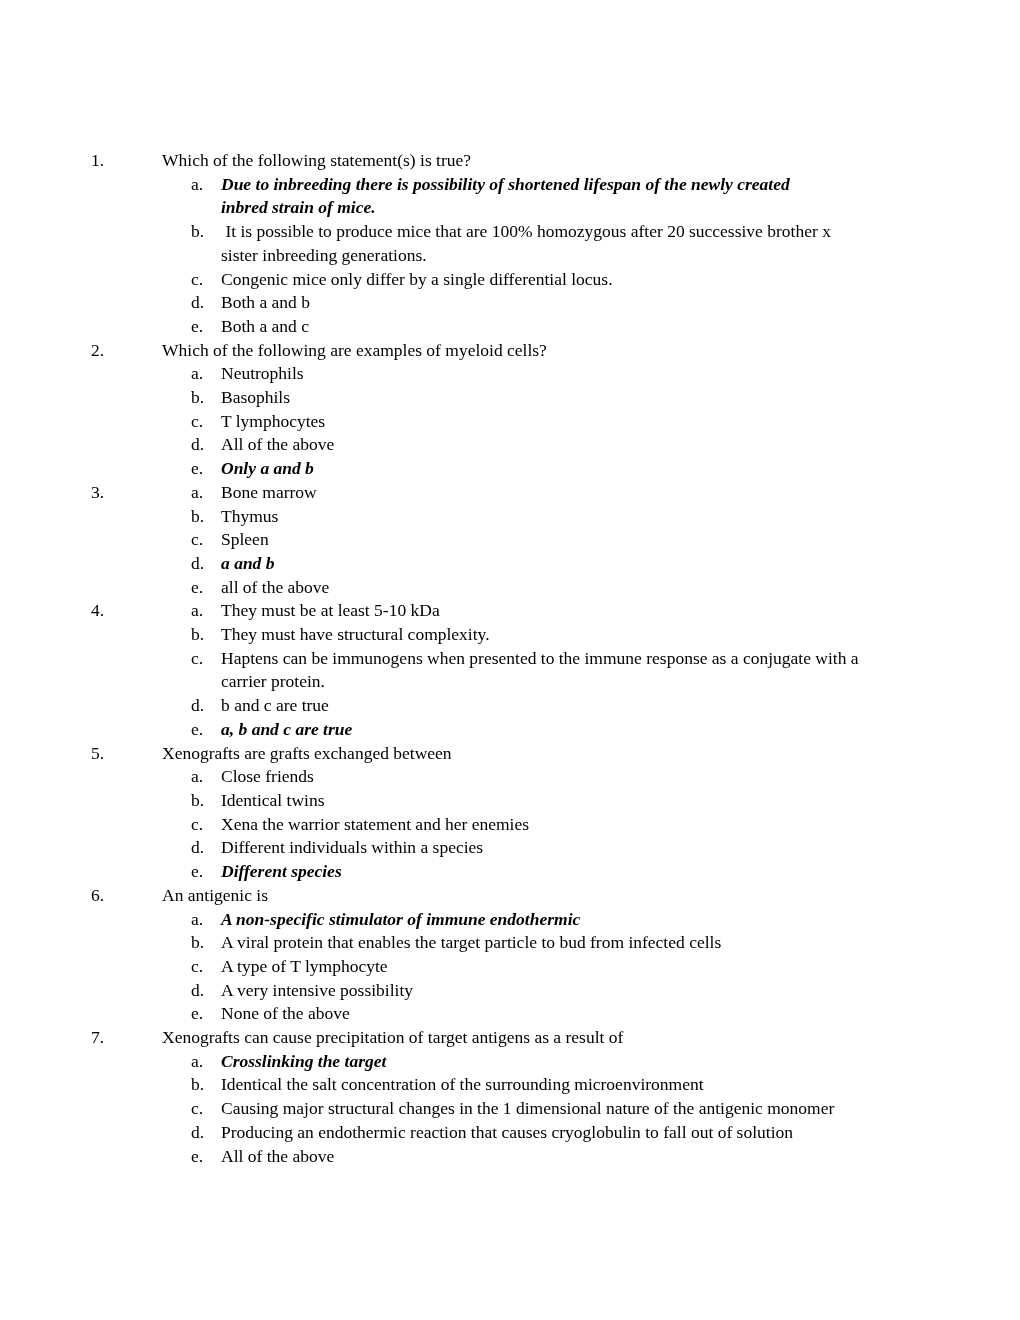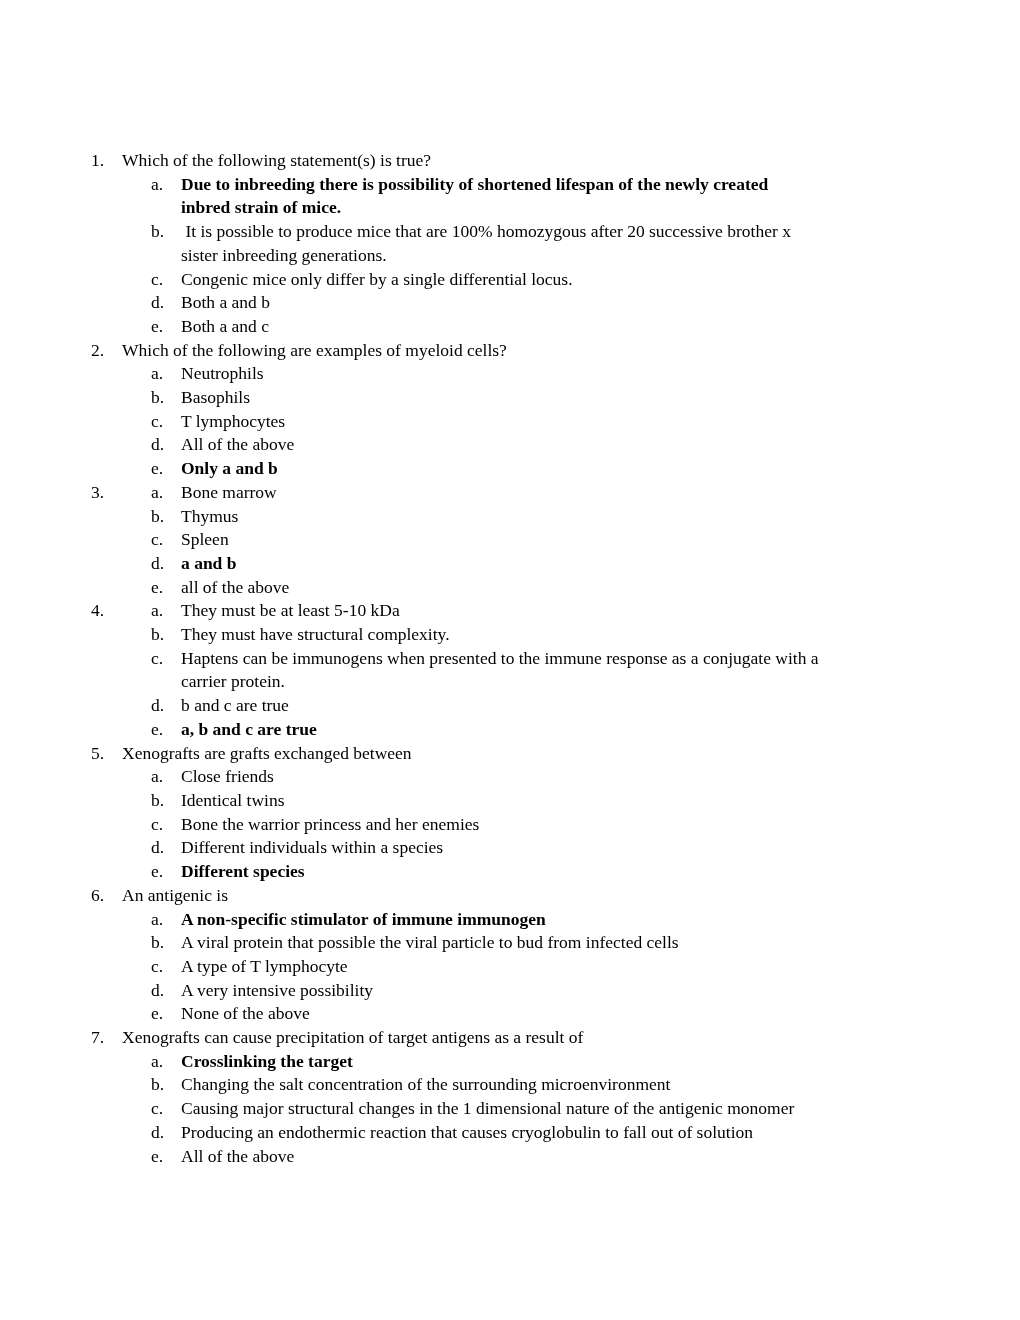--- a/index.html
+++ b/index.html
@@ -15,25 +15,25 @@
     box-sizing: border-box;
     padding: 149px 50px 0 91px;
     color: #000000;
     font-family: "Liberation Serif", "DejaVu Serif", serif;
     font-size: 17.5px;
     line-height: 23.7px;
     overflow: hidden;
   }
   .question { display: flex; align-items: flex-start; }
   .q-num { flex: 0 0 31px; }
-  .q-body { flex: 1; min-width: 0; }
+  .q-body { flex: 1; min-width: 0; margin-left: 40px; }
   .opt { display: flex; align-items: flex-start; }
   .ol-letter { flex: 0 0 30px; margin-left: 29px; }
   .ol-text { flex: 1; white-space: pre-wrap; }
-  .bold { font-weight: 700; }
+  .bold { font-weight: 700; font-style: italic; }
 </style>
 </head>
 <body>
 
 <div class="page">
 
   <div class="question">
     <span class="q-num">1.</span>
     <div class="q-body">
       <div class="q-text">Which of the following statement(s) is true?</div>
@@ -158,46 +158,46 @@
         <div class="opt">
             <span class="ol-letter">a.</span>
             <span class="ol-text">Close friends</span>
           </div>
         <div class="opt">
             <span class="ol-letter">b.</span>
             <span class="ol-text">Identical twins</span>
           </div>
         <div class="opt">
             <span class="ol-letter">c.</span>
-            <span class="ol-text">Bone the warrior princess and her enemies</span>
+            <span class="ol-text">Xena the warrior statement and her enemies</span>
           </div>
         <div class="opt">
             <span class="ol-letter">d.</span>
             <span class="ol-text">Different individuals within a species</span>
           </div>
         <div class="opt">
             <span class="ol-letter">e.</span>
             <span class="ol-text bold">Different species</span>
           </div>
       </div>
     </div>
   </div>
 
   <div class="question">
     <span class="q-num">6.</span>
     <div class="q-body">
       <div class="q-text">An antigenic is</div>
       <div class="options">
         <div class="opt">
             <span class="ol-letter">a.</span>
-            <span class="ol-text bold">A non-specific stimulator of immune immunogen</span>
-          </div>
-        <div class="opt">
-            <span class="ol-letter">b.</span>
-            <span class="ol-text">A viral protein that possible the viral particle to bud from infected cells</span>
+            <span class="ol-text bold">A non-specific stimulator of immune endothermic</span>
+          </div>
+        <div class="opt">
+            <span class="ol-letter">b.</span>
+            <span class="ol-text">A viral protein that enables the target particle to bud from infected cells</span>
           </div>
         <div class="opt">
             <span class="ol-letter">c.</span>
             <span class="ol-text">A type of T lymphocyte</span>
           </div>
         <div class="opt">
             <span class="ol-letter">d.</span>
             <span class="ol-text">A very intensive possibility</span>
           </div>
         <div class="opt">
@@ -212,21 +212,21 @@
     <span class="q-num">7.</span>
     <div class="q-body">
       <div class="q-text">Xenografts can cause precipitation of target antigens as a result of</div>
       <div class="options">
         <div class="opt">
             <span class="ol-letter">a.</span>
             <span class="ol-text bold">Crosslinking the target</span>
           </div>
         <div class="opt">
             <span class="ol-letter">b.</span>
-            <span class="ol-text">Changing the salt concentration of the surrounding microenvironment</span>
+            <span class="ol-text">Identical the salt concentration of the surrounding microenvironment</span>
           </div>
         <div class="opt">
             <span class="ol-letter">c.</span>
             <span class="ol-text">Causing major structural changes in the 1 dimensional nature of the antigenic monomer</span>
           </div>
         <div class="opt">
             <span class="ol-letter">d.</span>
             <span class="ol-text">Producing an endothermic reaction that causes cryoglobulin to fall out of solution</span>
           </div>
         <div class="opt">

